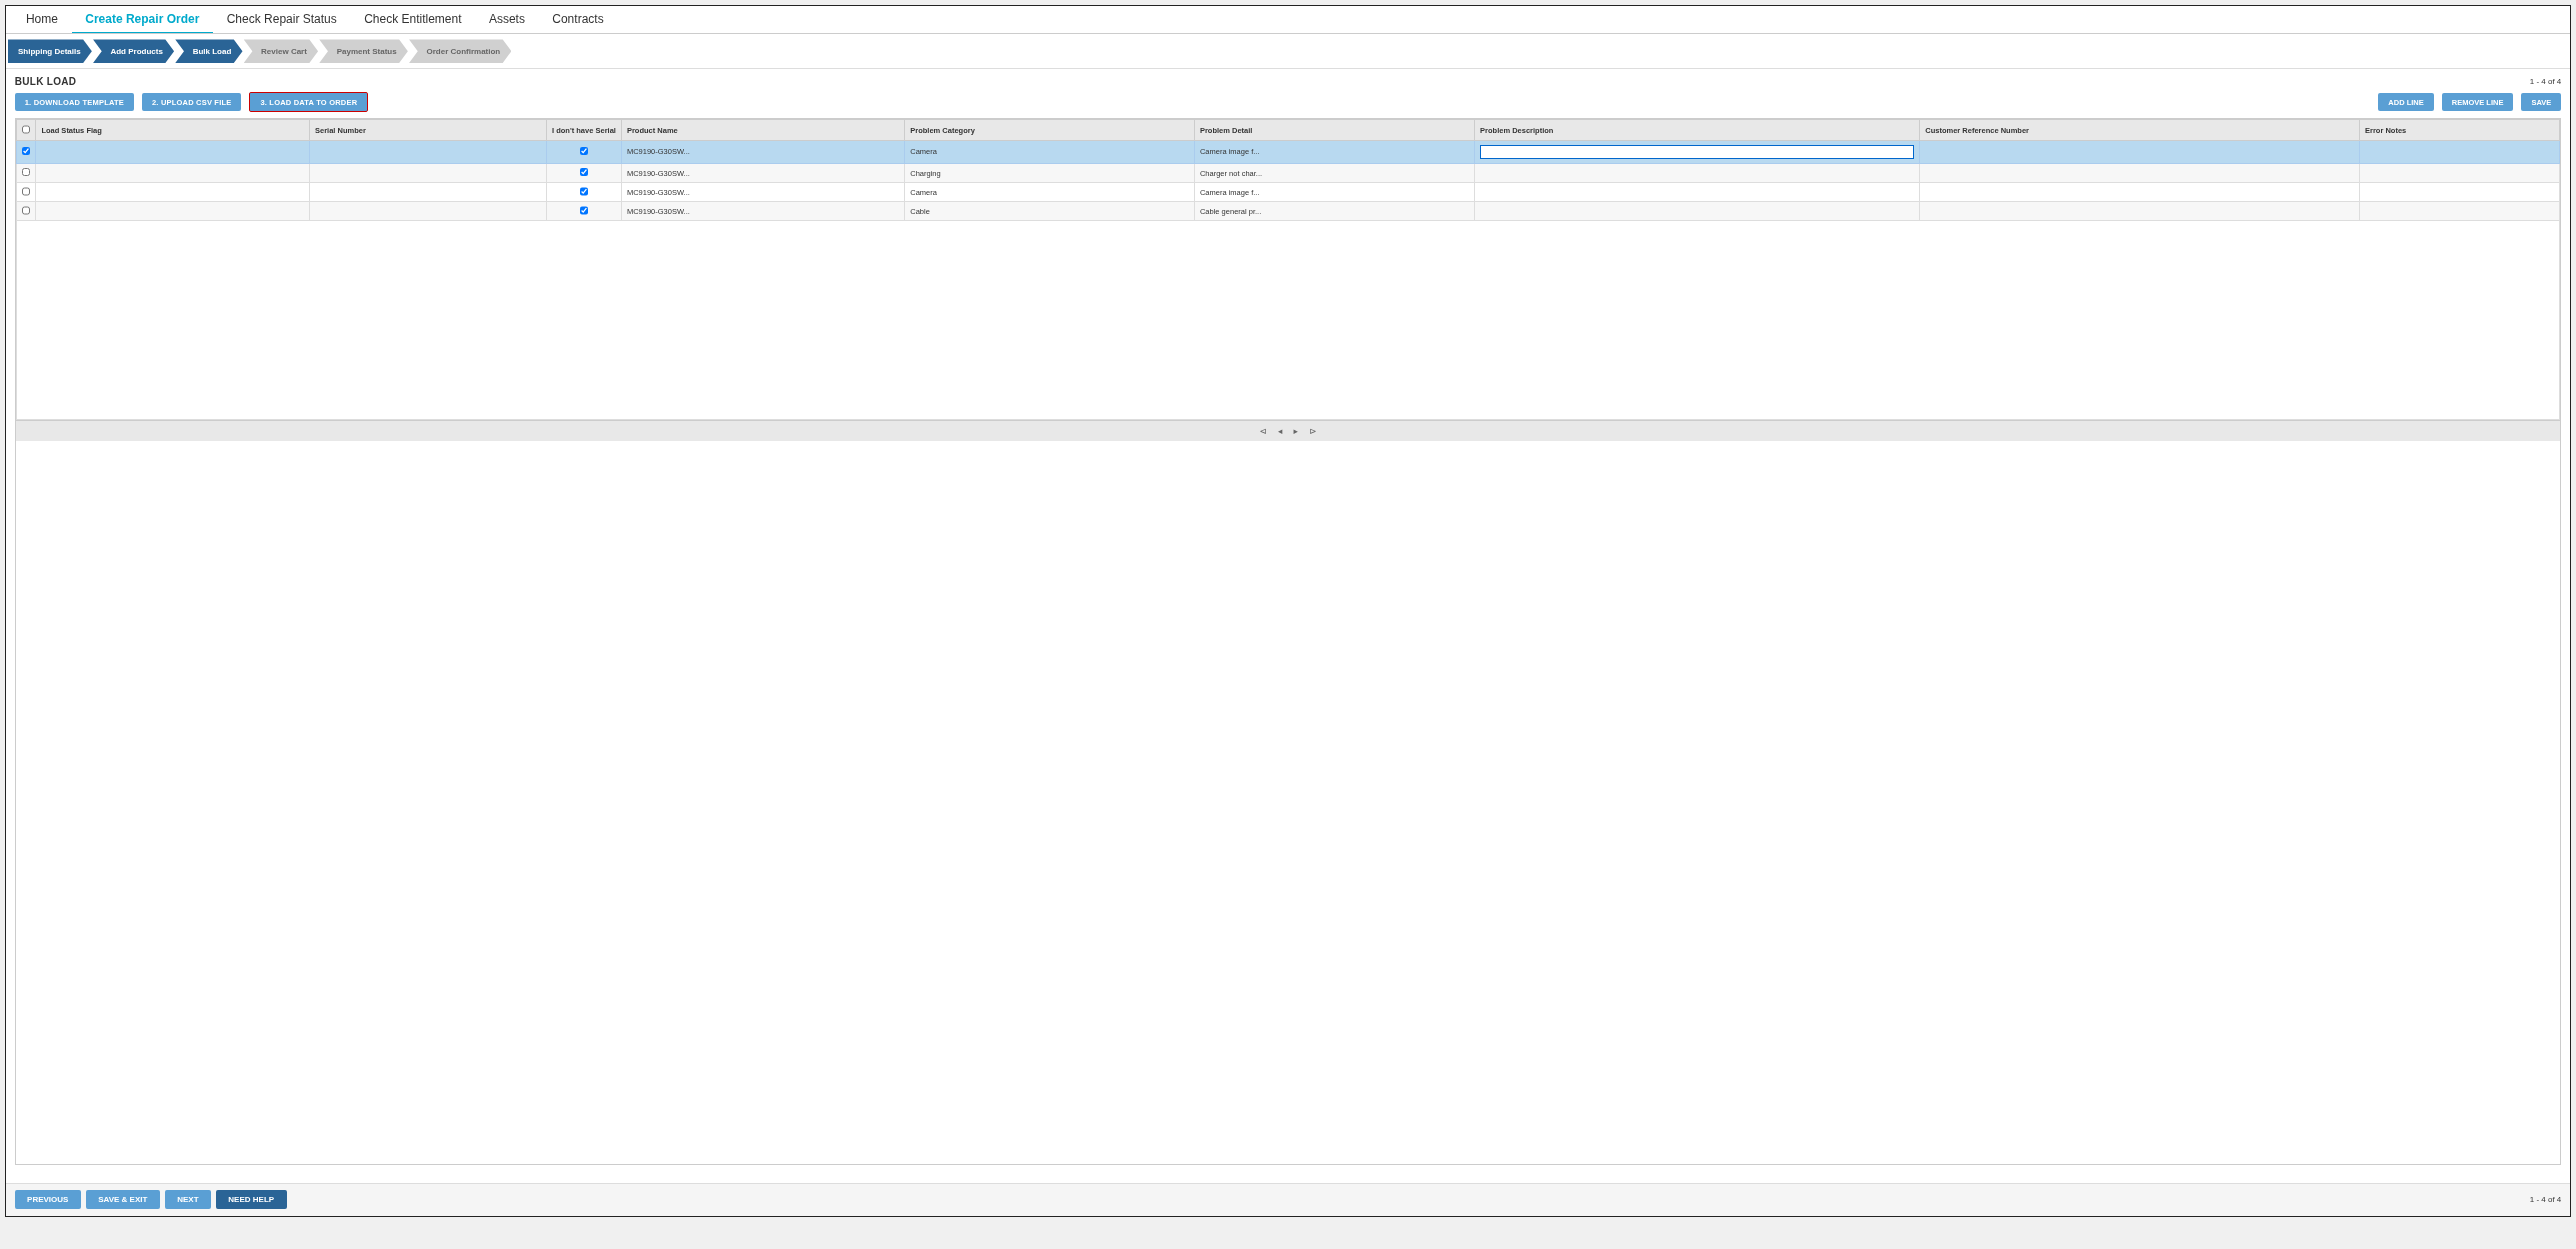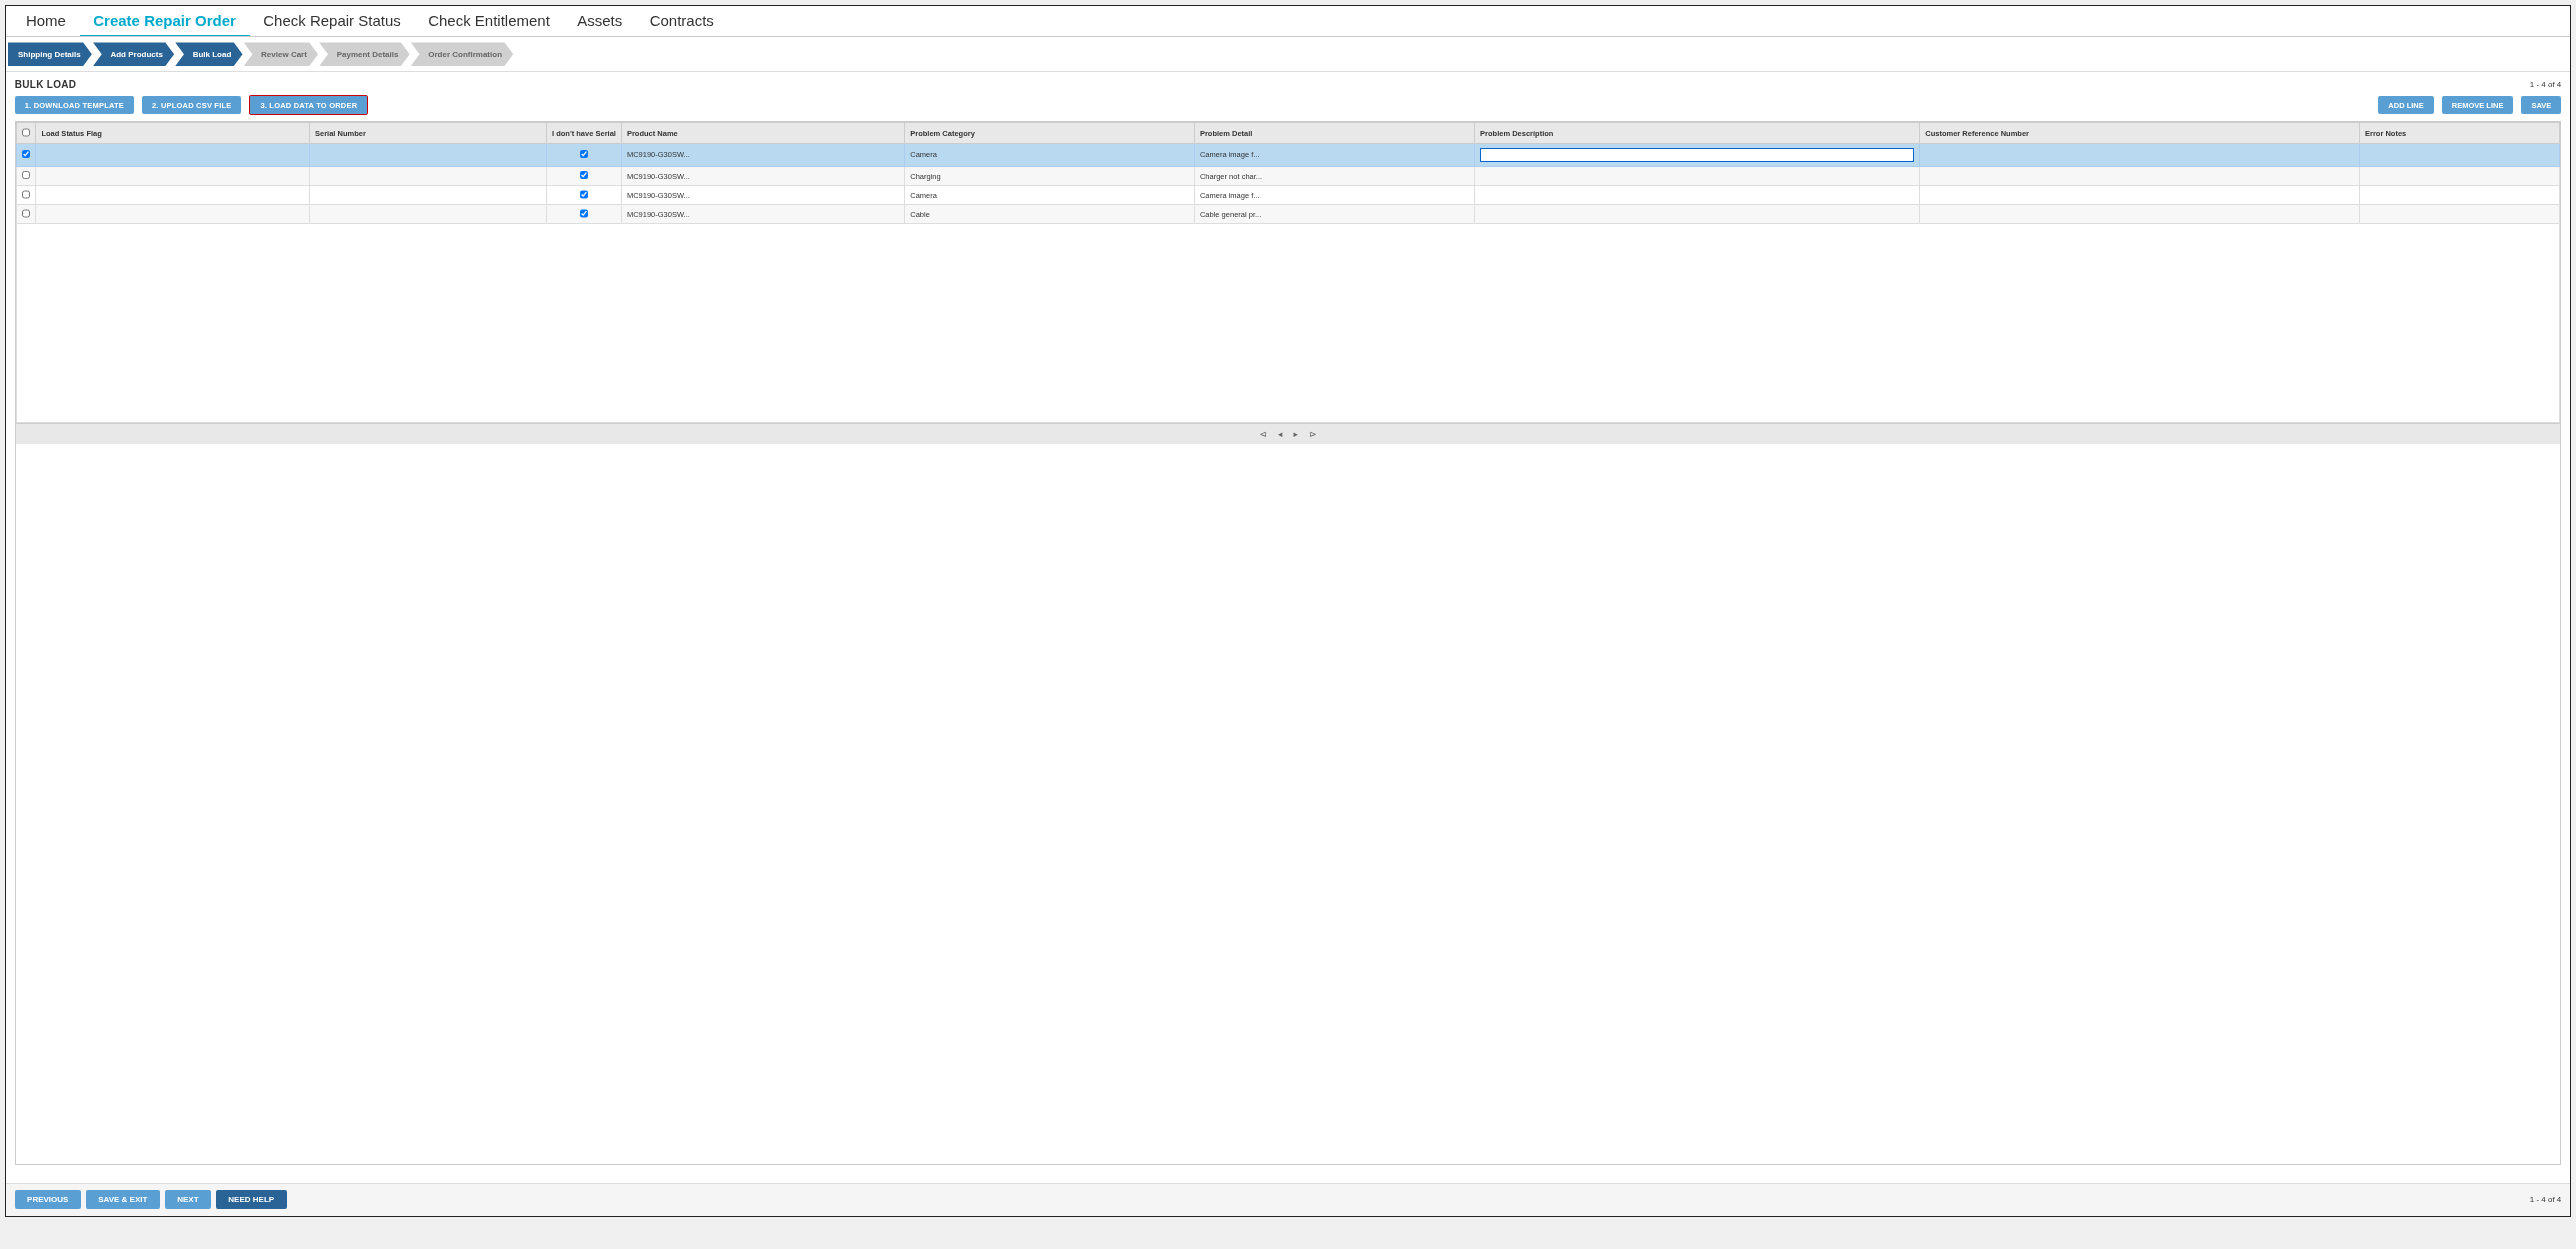--- a/index.html
+++ b/index.html
@@ -19,21 +19,21 @@
       display: flex;
       align-items: flex-end;
       border-bottom: 1.2px solid #ccc;
       padding: 0 6.2px;
       background: #fff;
       gap: 0;
     }
     .nav-item {
       padding: 6.2px 13.7px;
       cursor: pointer;
-      font-size: 15px;
+      font-size: 12px;
       font-weight: 500;
       color: #333;
       border-bottom: 1.9px solid transparent;
       white-space: nowrap;
     }
     .nav-item.active {
       color: #00aacc;
       border-bottom: 1.9px solid #00aacc;
       font-weight: 700;
     }
@@ -250,21 +250,21 @@
     <div class="nav-item">Check Entitlement</div>
     <div class="nav-item">Assets</div>
     <div class="nav-item">Contracts</div>
   </nav>
 
   <div class="wizard-bar">
     <div class="wizard-step">Shipping Details</div>
     <div class="wizard-step">Add Products</div>
     <div class="wizard-step">Bulk Load</div>
     <div class="wizard-step inactive">Review Cart</div>
-    <div class="wizard-step inactive">Payment Details</div>
+    <div class="wizard-step inactive">Payment Status</div>
     <div class="wizard-step inactive">Order Confirmation</div>
   </div>
 
   <div class="content">
 
     <div class="bulk-header">
       <span class="bulk-title">BULK LOAD</span>
       <span class="record-count">1 - 4 of 4</span>
     </div>
 

